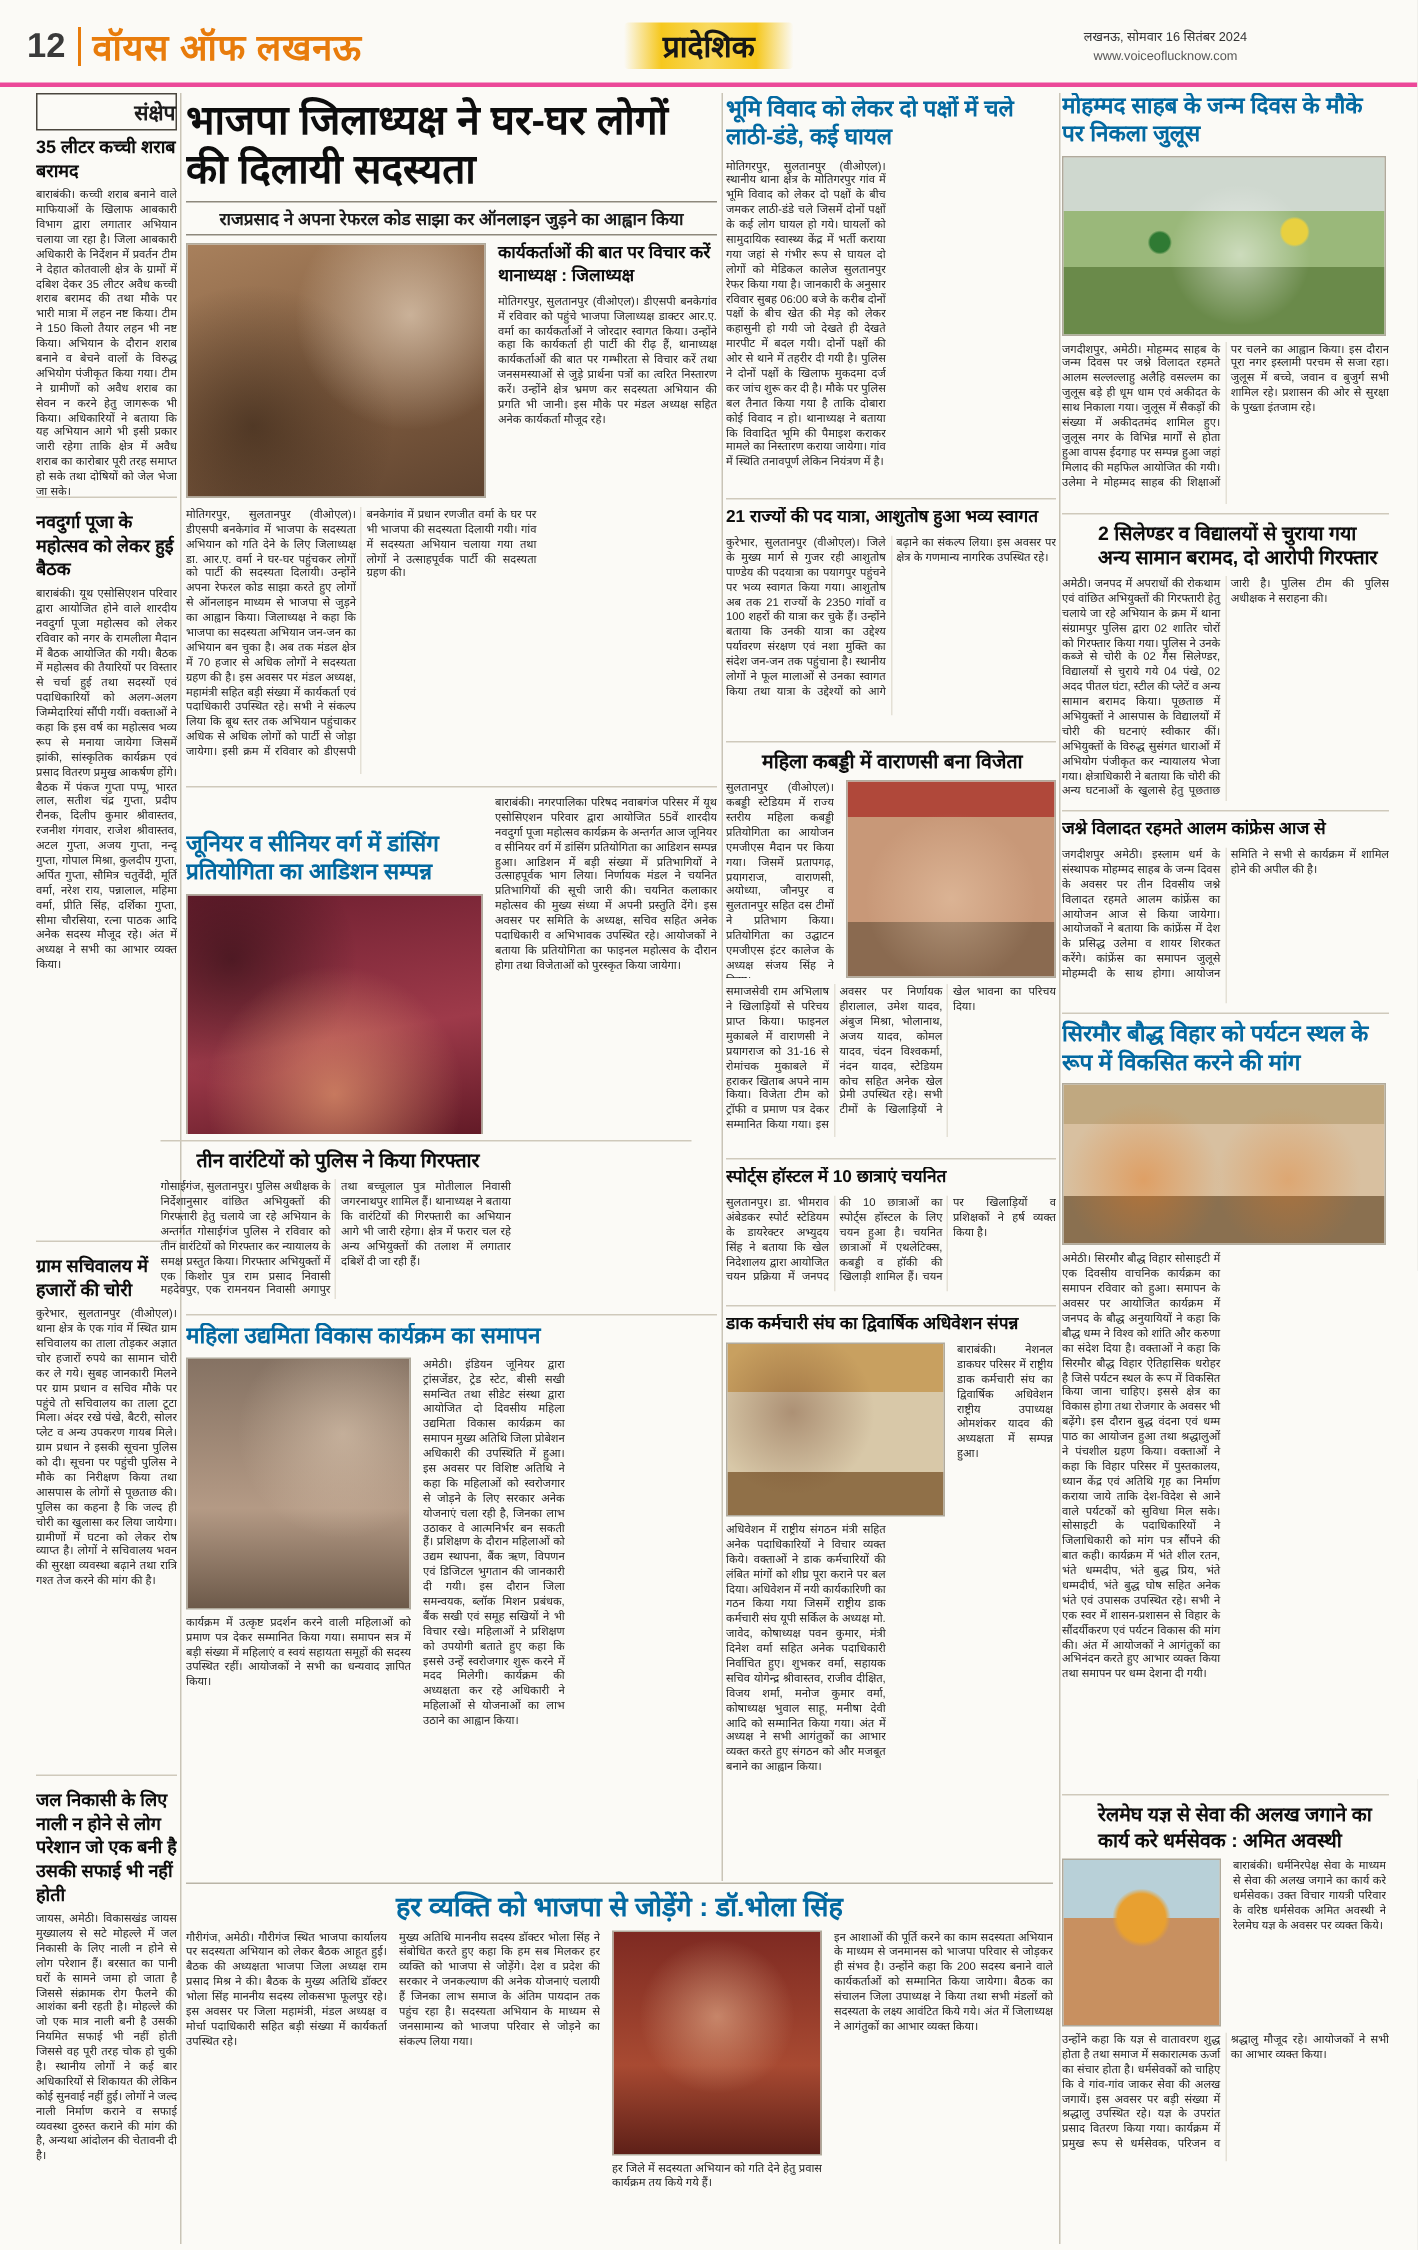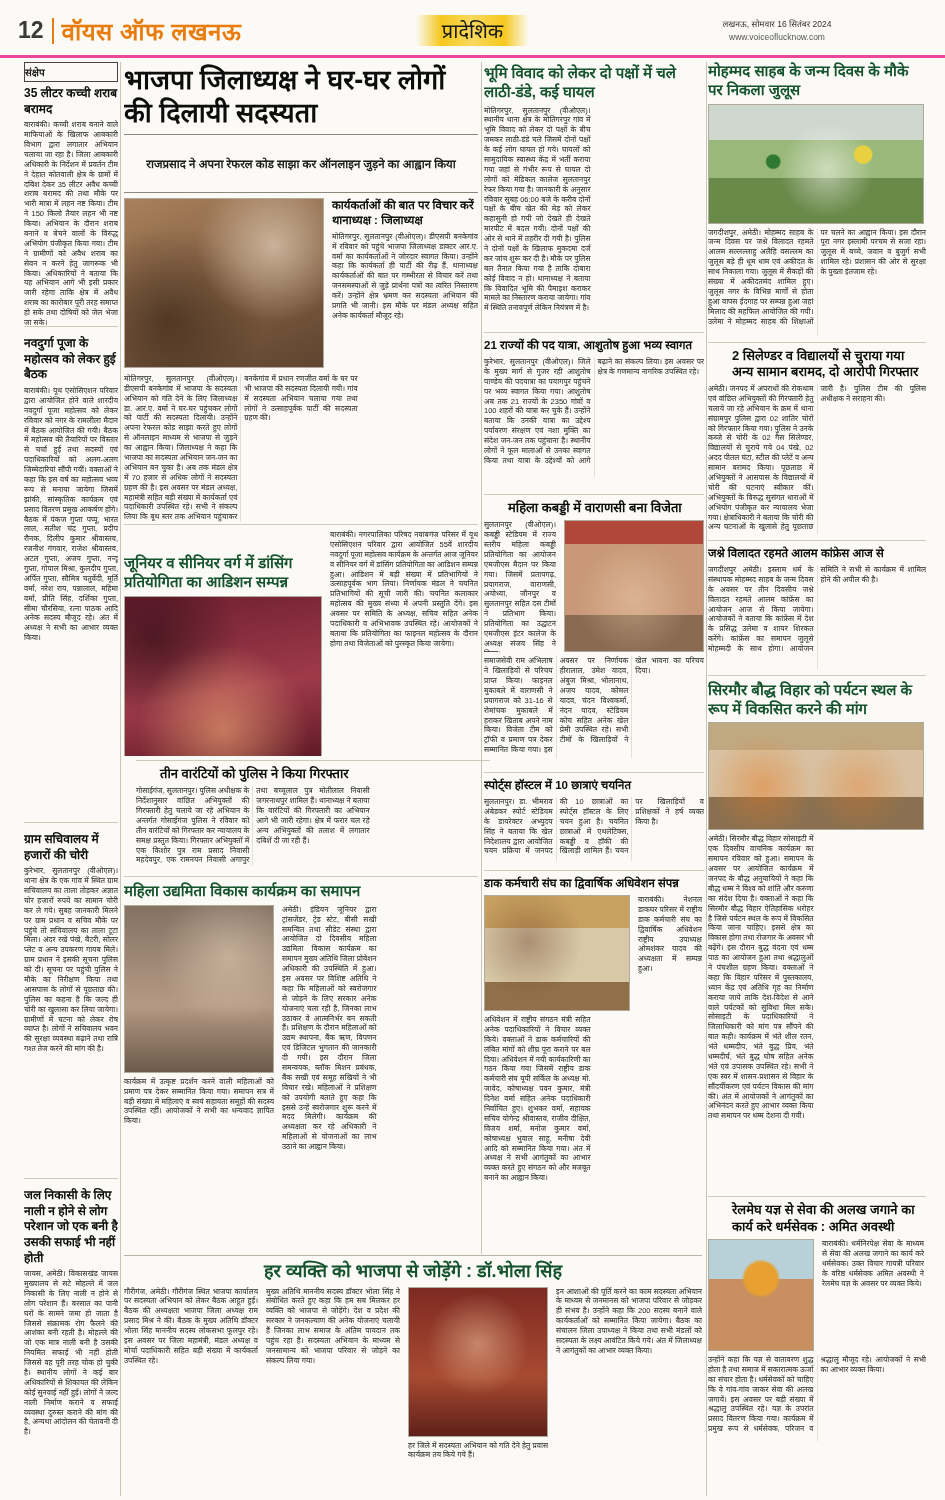--- a/index.html
+++ b/index.html
@@ -8,36 +8,36 @@
   #page { position:relative; width:945px; height:1500px; margin:0 auto; background:#fbfaf6; overflow:hidden; }
 
   
   #hdr { position:absolute; left:0; top:6px; width:945px; height:52px; display:flex; align-items:center;
          padding:0 18px; border-bottom:3px solid #ec4899; }
   .hdr-left { display:flex; align-items:center; gap:8px; width:300px; }
   .pageno { font-size:23px; font-weight:bold; color:#3a3a3a; }
   .hdr-sep { width:2px; height:26px; background:#e87c0c; display:inline-block; }
   .masthead { font-size:24px; font-weight:bold; color:#e87c0c; letter-spacing:.5px; }
   .section-wrap { flex:1; text-align:center; }
-  .section { display:inline-block; font-size:20px; font-weight:normal; color:#161616; padding:2px 26px; border-radius:3px;
+  .section { display:inline-block; font-size:20px; font-weight:bold; color:#161616; padding:2px 26px; border-radius:3px;
              background:linear-gradient(90deg, rgba(246,200,30,0) 0%, #f6c81e 22%, #f8d95e 50%, #f6c81e 78%, rgba(246,200,30,0) 100%); }
   .hdr-right { width:300px; text-align:center; font-size:8.5px; color:#333; line-height:1.5; }
   .hdr-right .site { color:#555; }
 
   
   .vrule { position:absolute; width:1px; background:#c9c4b6; }
   .hrule { position:absolute; height:1px; background:#b9b4a6; }
 
   
   .hl-xl { font-size:27px; font-weight:bold; line-height:1.22; color:#0d0d0d; }
-  .hl-lg { font-size:15px; font-weight:bold; line-height:1.25; color:#14532d; }
+  .hl-lg { font-size:15px; font-weight:bold; line-height:1.25; color:#0369a1; }
   .hl-md { font-size:13px; font-weight:bold; line-height:1.25; color:#0d0d0d;padding-left:24px; }
   .hl-sm { font-size:11.5px; font-weight:bold; line-height:1.3; color:#0d0d0d; }
   .nowrap { white-space:nowrap; overflow:hidden; }
-  .sub { font-size:11.5px; font-weight:bold; text-align:center; padding:21px 0; margin:4px 0 5px;
+  .sub { font-size:11.5px; font-weight:bold; text-align:center; padding:3px 0; margin:4px 0 5px;
          border-top:1px solid #8d887c; border-bottom:1px solid #8d887c; }
   .hl-brief { font-size:12px; font-weight:bold; line-height:1.3; margin:4px 0 3px; color:#0d0d0d; }
   .body-txt { font-size:7.5px; line-height:1.32; text-align:justify; color:#262626; overflow:hidden; }
   .c2 { column-count:2; column-gap:7px; column-fill:auto; column-rule:1px solid #e4e0d5; }
   .c3 { column-count:3; column-gap:7px; column-fill:auto; column-rule:1px solid #e4e0d5; }
 
   
   .abs { position:absolute; overflow:hidden; }
   .row { display:flex; gap:8px; }
   .sep { border-top:1px solid #cfc9bb; padding-top:5px; }
@@ -62,21 +62,21 @@
   .ph-proc { background:radial-gradient(circle at 72% 42%, #e8d040 0 5%, transparent 6%),
              radial-gradient(circle at 30% 48%, #2f7a33 0 4%, transparent 5%),
              radial-gradient(circle at 55% 55%, rgba(255,255,255,.5), transparent 35%),
              linear-gradient(180deg,#cfd8cf 0 30%, #9ab87a 30% 62%, #6a8a4a 62%); }
   .ph-sirmaur { background:radial-gradient(circle at 25% 60%, rgba(230,120,30,.45), transparent 30%),
                 radial-gradient(circle at 70% 60%, rgba(230,120,30,.35), transparent 30%),
                 linear-gradient(180deg,#c0a880 0 25%, #d8c0a0 25% 70%, #8a7050 70%); }
   .ph-rail { background:radial-gradient(circle at 50% 35%, #e8a030 0 18%, transparent 22%),
              linear-gradient(180deg,#b8d0d8 0 35%, #c89060 35%); }
 
-  .brief-label { border:1.5px solid #4a463e; text-align:left; font-weight:bold; font-size:10px; padding:2px 0; }
+  .brief-label { border:1.5px solid #4a463e; text-align:right; font-weight:bold; font-size:14px; padding:2px 0; }
 </style>
 </head>
 <body>
 
 <div id="page">
 
   <header id="hdr">
     <div class="hdr-left">
       <span class="pageno">12</span>
       <span class="hdr-sep"></span>
@@ -132,21 +132,21 @@
   <section class="abs sep" id="dance" style="left:124px; top:524px; width:354px; height:232px;">
     <div class="row">
       <div style="width:198px;margin-top:24px;">
         <div class="hl-lg">जूनियर व सीनियर वर्ग में डांसिंग प्रतियोगिता का आडिशन सम्पन्न</div>
         <div class="photo ph-dance mt4" style="width:198px; height:172px;"></div>
       </div>
       <div class="body-txt" style="width:148px; height:222px;">बाराबंकी। नगरपालिका परिषद नवाबगंज परिसर में यूथ एसोसिएशन परिवार द्वारा आयोजित 55वें शारदीय नवदुर्गा पूजा महोत्सव कार्यक्रम के अन्तर्गत आज जूनियर व सीनियर वर्ग में डांसिंग प्रतियोगिता का आडिशन सम्पन्न हुआ। आडिशन में बड़ी संख्या में प्रतिभागियों ने उत्साहपूर्वक भाग लिया। निर्णायक मंडल ने चयनित प्रतिभागियों की सूची जारी की। चयनित कलाकार महोत्सव की मुख्य संध्या में अपनी प्रस्तुति देंगे। इस अवसर पर समिति के अध्यक्ष, सचिव सहित अनेक पदाधिकारी व अभिभावक उपस्थित रहे। आयोजकों ने बताया कि प्रतियोगिता का फाइनल महोत्सव के दौरान होगा तथा विजेताओं को पुरस्कृत किया जायेगा।</div>
     </div>
   </section>
 
-  <section class="abs sep" id="warrants" style="left:136px; top:760px; width:354px; height:112px;">
+  <section class="abs sep" id="warrants" style="left:107px; top:760px; width:354px; height:112px;">
     <div class="hl-md nowrap">तीन वारंटियों को पुलिस ने किया गिरफ्तार</div>
     <div class="body-txt c3 mt4" style="height:80px;">गोसाईगंज, सुलतानपुर। पुलिस अधीक्षक के निर्देशानुसार वांछित अभियुक्तों की गिरफ्तारी हेतु चलाये जा रहे अभियान के अन्तर्गत गोसाईगंज पुलिस ने रविवार को तीन वारंटियों को गिरफ्तार कर न्यायालय के समक्ष प्रस्तुत किया। गिरफ्तार अभियुक्तों में एक किशोर पुत्र राम प्रसाद निवासी महदेवपुर, एक रामनयन निवासी अगापुर तथा बच्चूलाल पुत्र मोतीलाल निवासी जगरनाथपुर शामिल हैं। थानाध्यक्ष ने बताया कि वारंटियों की गिरफ्तारी का अभियान आगे भी जारी रहेगा। क्षेत्र में फरार चल रहे अन्य अभियुक्तों की तलाश में लगातार दबिशें दी जा रही हैं।</div>
   </section>
 
   <section class="abs sep" id="udyamita" style="left:124px; top:876px; width:354px; height:376px;">
     <div class="hl-lg nowrap">महिला उद्यमिता विकास कार्यक्रम का समापन</div>
     <div class="row mt4">
       <div style="width:150px;">
         <div class="photo ph-udy" style="width:150px; height:168px;"></div>
         <div class="body-txt mt4" style="height:164px;">कार्यक्रम में उत्कृष्ट प्रदर्शन करने वाली महिलाओं को प्रमाण पत्र देकर सम्मानित किया गया। समापन सत्र में बड़ी संख्या में महिलाएं व स्वयं सहायता समूहों की सदस्य उपस्थित रहीं। आयोजकों ने सभी का धन्यवाद ज्ञापित किया।</div>

